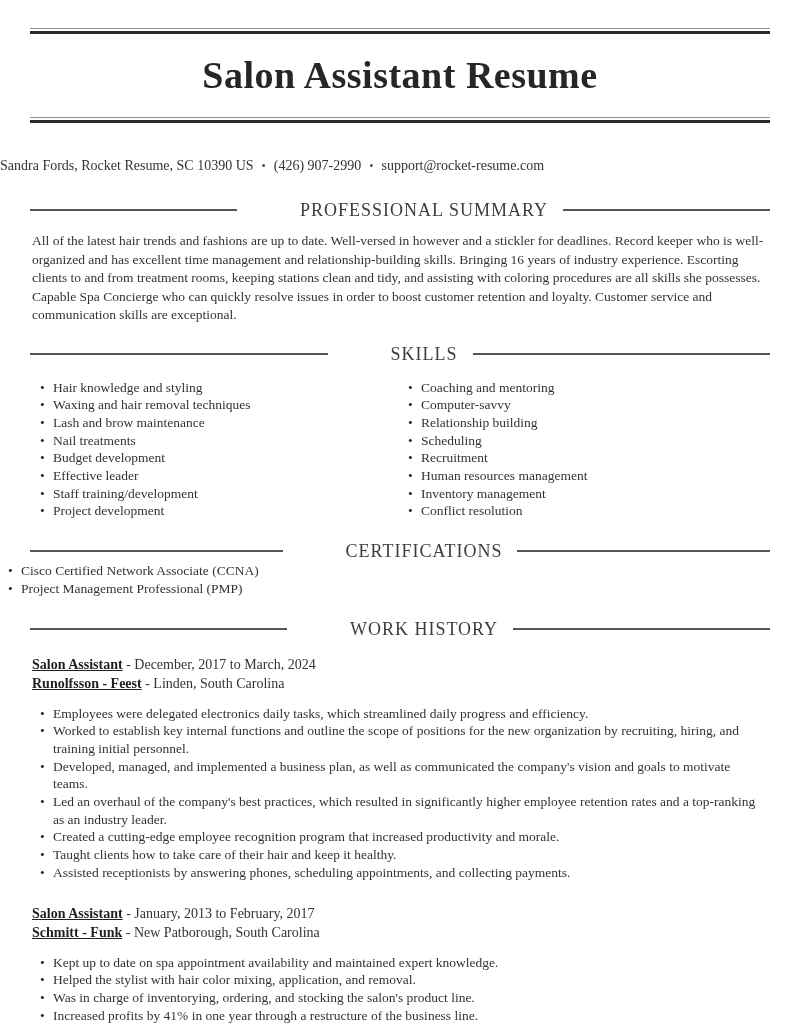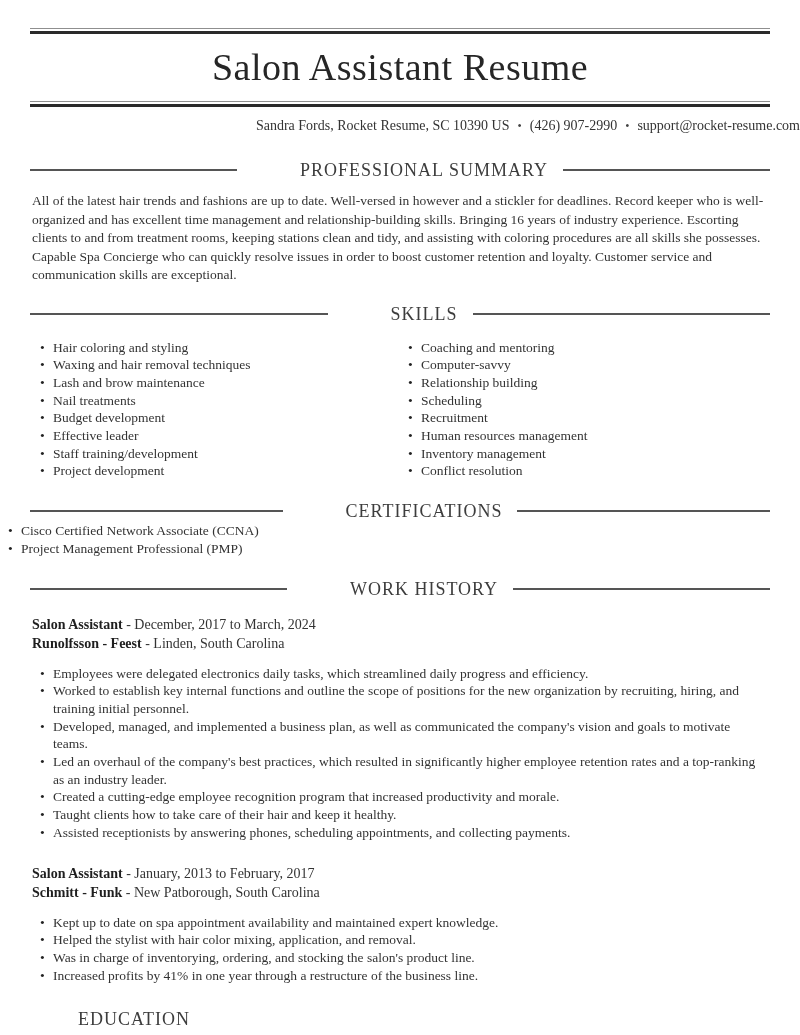--- a/index.html
+++ b/index.html
@@ -17,33 +17,33 @@
   
   .double-rule {
     margin: 0 30px;
     height: 6px;
     border-top: 1px solid #8f8f8f;
     border-bottom: 3px solid #2a2a2a;
   }
   .rule-top { margin-top: 28px; }
 
   .doc-title {
-    margin: 0;
+    margin: 8px;
     padding: 12px 4px 13px;
     text-align: center;
     font-size: 38px;
     line-height: 42px;
-    font-weight: 400;
+    font-weight: 700;
     color: #262626;
     letter-spacing: 0.5px;
   }
 
   .contact-line {
-    margin-top: 10px;
-    text-align: right;
+    margin-top: 34px;
+    text-align: left;
     font-size: 14px;
     line-height: 17px;
     color: #333;
   }
   .contact-line .dot { margin: 0 8px; font-size: 12px; color: #444; }
 
   .section-header {
     display: flex;
     align-items: center;
     margin: 20px 30px 0;
@@ -85,21 +85,21 @@
   .skills-columns { display: flex; margin: 14px 32px 0; }
   .skills-columns ul:first-child { width: 368px; }
   .skills-columns ul:last-child { flex: 1; }
 
   .certs { margin: 14px 32px 0; }
   .certs li { line-height: 18px; }
 
   .job { margin: 15px 32px 0; }
   .job2 { margin-top: 22px; }
   .job-line { font-size: 14px; line-height: 19px; color: #333; }
-  .job-line b { color: #1f1f1f; }
+  .job-line b { color: #1f1f1f; text-decoration: underline; }
   .sep { white-space: pre; }
   .job ul.blist { margin-top: 12px; }
   .job ul.blist li { margin-bottom: 0; }
 </style>
 </head>
 <body>
 
 <div class="page">
 
   <div class="double-rule rule-top"></div>
@@ -119,21 +119,21 @@
   </div>
   <p class="summary-text">All of the latest hair trends and fashions are up to date. Well-versed in however and a stickler for deadlines. Record keeper who is well-organized and has excellent time management and relationship-building skills. Bringing 16 years of industry experience. Escorting clients to and from treatment rooms, keeping stations clean and tidy, and assisting with coloring procedures are all skills she possesses. Capable Spa Concierge who can quickly resolve issues in order to boost customer retention and loyalty. Customer service and communication skills are exceptional.</p>
 
   <div class="section-header" style="margin-top:18px;">
     <span class="line"></span>
     <span class="label">SKILLS</span>
     <span class="line"></span>
   </div>
   <div class="skills-columns">
     <ul class="blist">
-      <li>Hair coloring and styling</li>
+      <li>Hair knowledge and styling</li>
       <li>Waxing and hair removal techniques</li>
       <li>Lash and brow maintenance</li>
       <li>Nail treatments</li>
       <li>Budget development</li>
       <li>Effective leader</li>
       <li>Staff training/development</li>
       <li>Project development</li>
     </ul>
     <ul class="blist">
       <li>Coaching and mentoring</li>

